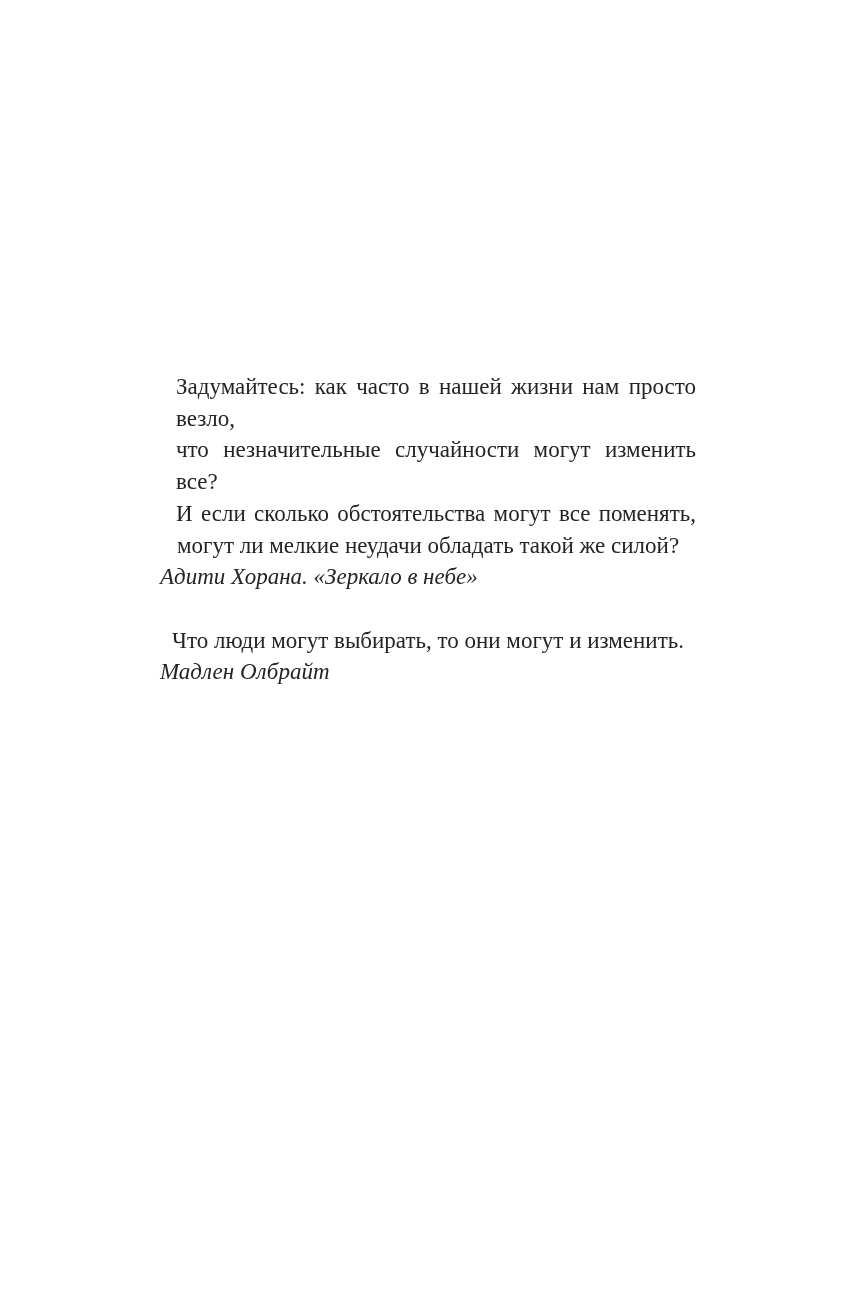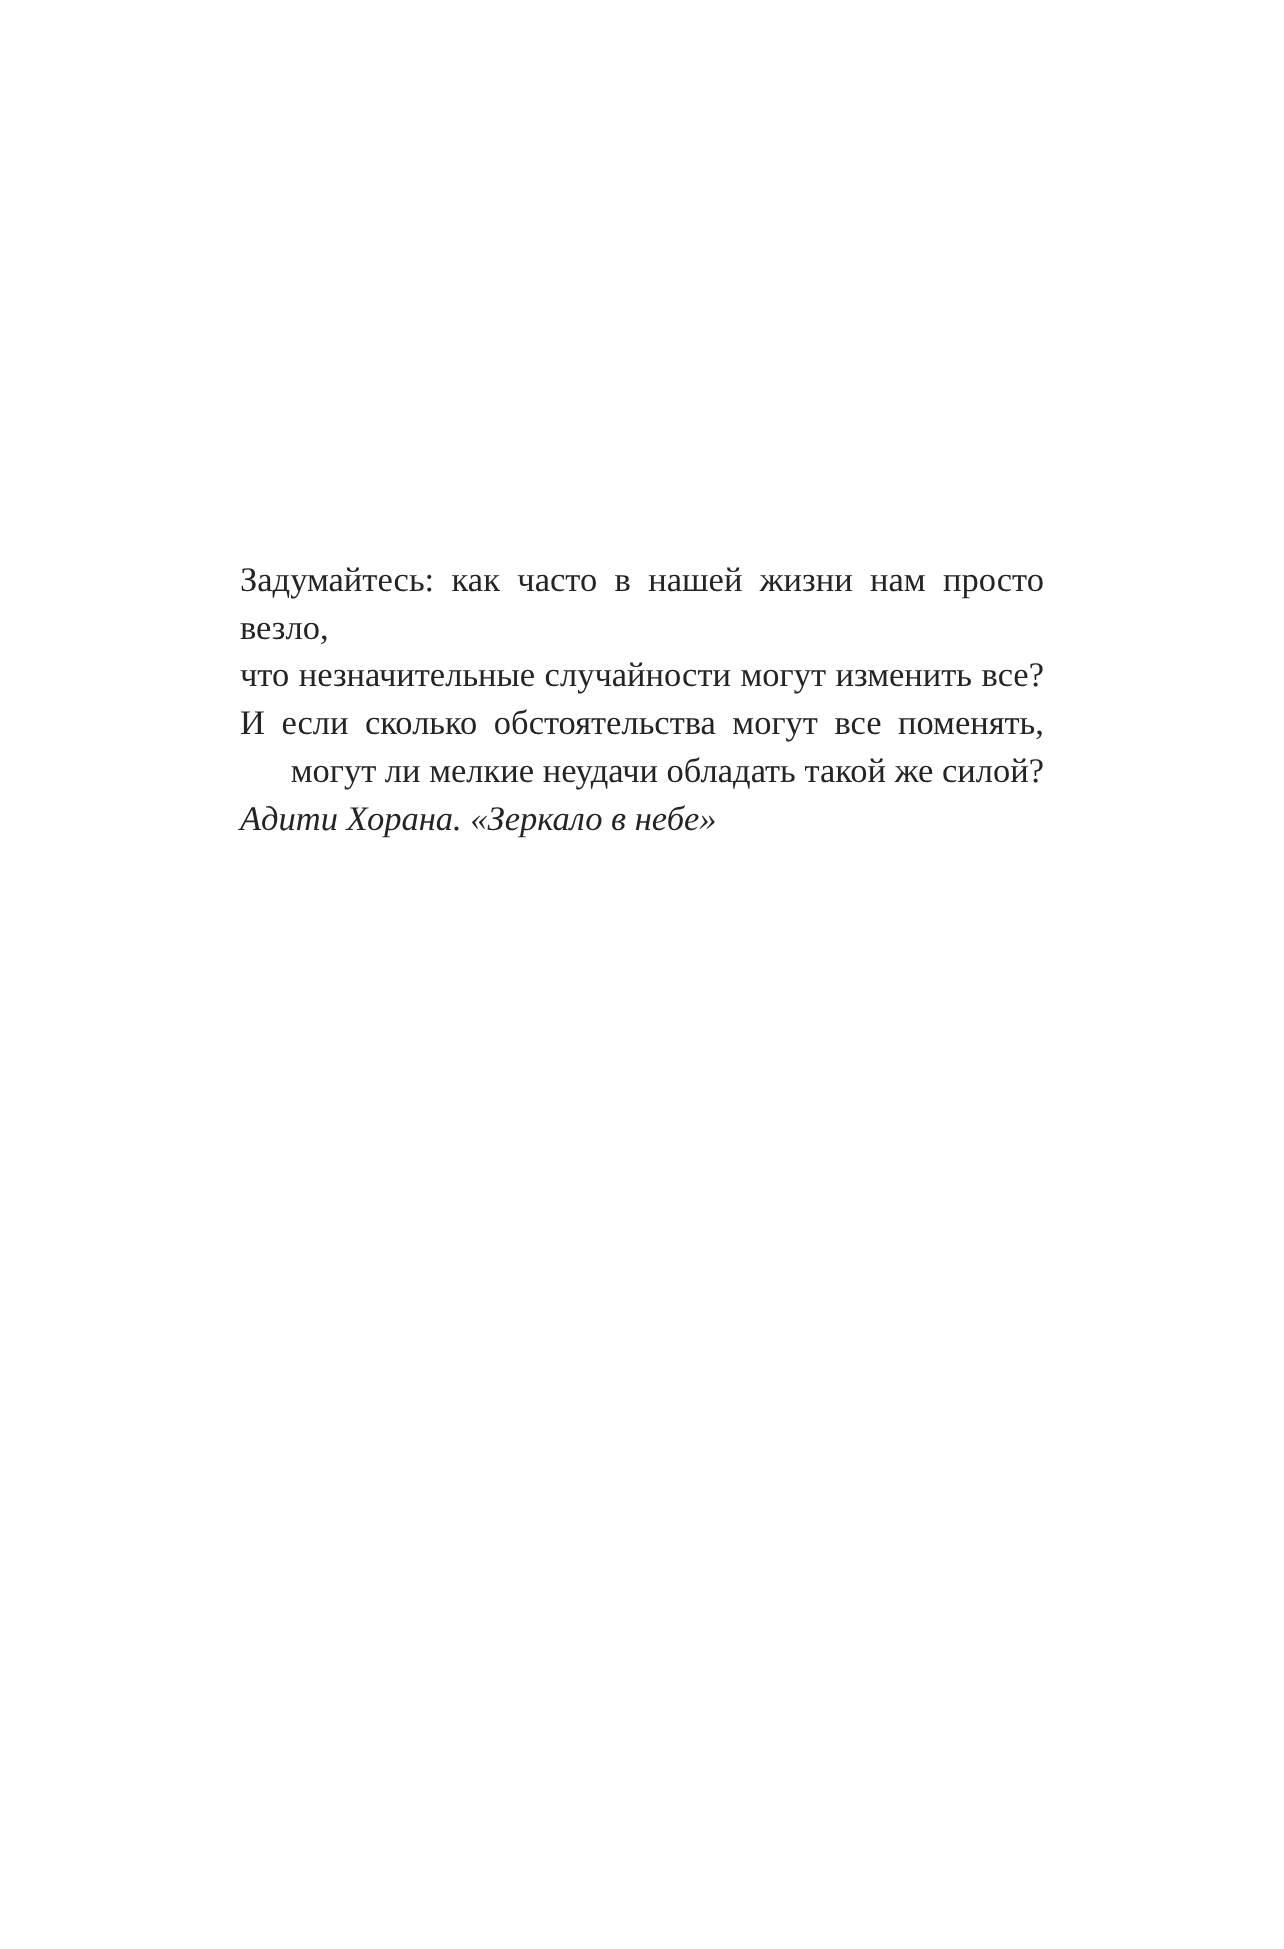--- a/index.html
+++ b/index.html
@@ -26,23 +26,24 @@
   }
   .epigraph p {
     margin: 0;
   }
   .quote .line {
     display: block;
   }
   .quote .line.full {
     text-align: justify;
     text-align-last: justify;
+    margin-left: 16px;
   }
   .quote .line.last {
-    text-align: right;
+    text-align: center;
   }
   .attribution {
     font-style: italic;
     text-align: left;
   }
   .epigraph-spacer {
     height: 31.7px;
   }
 </style>
 </head>
@@ -56,15 +57,21 @@
         <span class="line full">Задумайтесь: как часто в нашей жизни нам просто везло,</span>
         <span class="line full">что незначительные случайности могут изменить все?</span>
         <span class="line full">И если сколько обстоятельства могут все поменять,</span>
         <span class="line last">могут ли мелкие неудачи обладать такой же силой?</span>
       </p>
       <p class="attribution">Адити Хорана. «Зеркало в небе»</p>
     </div>
 
     <div class="epigraph-spacer"></div>
 
+    <div class="epigraph">
+      <p class="quote">
+        <span class="line last">Что люди могут выбирать, то они могут и изменить.</span>
+      </p>
+      <p class="attribution">Мадлен Олбрайт</p>
+    </div>
 
   </div>
 </div>
 
 </body></html>

